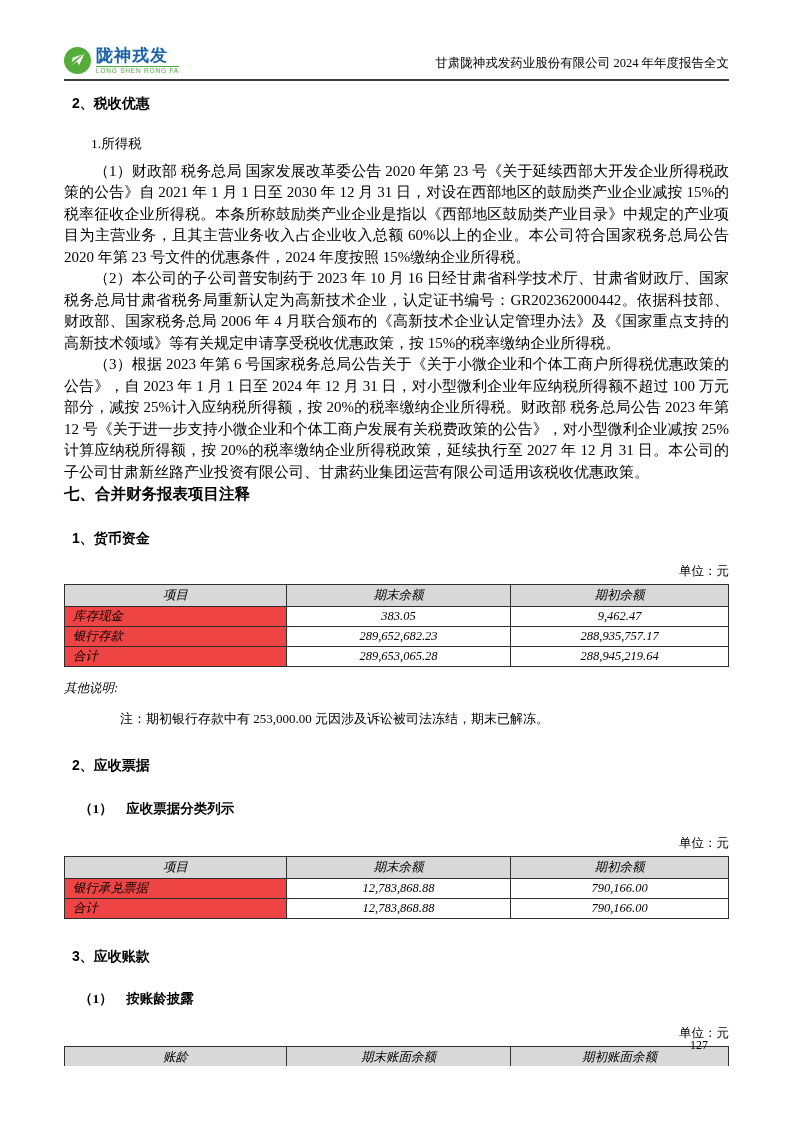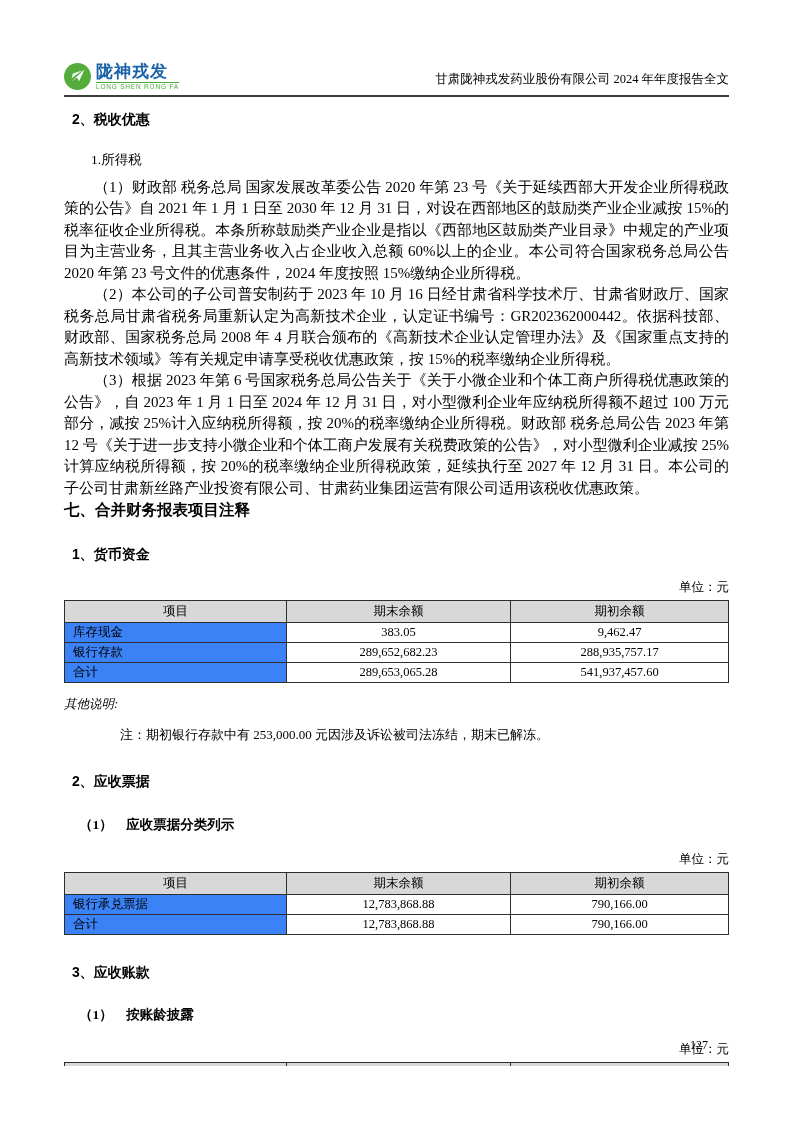--- a/index.html
+++ b/index.html
@@ -1,18 +1,18 @@
 <!DOCTYPE html>
 <html lang="zh"><head>
 <meta charset="utf-8">
 <style>
   html,body{margin:0;padding:0;background:#ffffff;}
   .page{
     width:793px;height:1066px;position:relative;margin:0 auto;
-    background:#fff;box-sizing:border-box;padding:16px 64px;overflow:hidden;
+    background:#fff;box-sizing:border-box;padding:0 64px;overflow:hidden;
     font-family:"Liberation Serif","DejaVu Serif",serif;color:#000;
   }
   
   .hdr{padding-top:47px;display:flex;justify-content:space-between;align-items:flex-end;}
   .logo{display:flex;align-items:center;gap:5px;}
   .logo svg{display:block;}
   .logo-txt{display:flex;flex-direction:column;line-height:1;}
   .logo-cn{font-family:"Liberation Sans","DejaVu Sans",sans-serif;font-weight:bold;
            font-size:17px;color:#1a63a9;letter-spacing:1px;}
   .logo-en{font-family:"Liberation Sans","DejaVu Sans",sans-serif;font-size:6.5px;
@@ -29,23 +29,23 @@
   
   .sub-plain{font-size:13.5px;margin:22px 0 8px 0;text-indent:2em;}
   .para{font-size:15px;line-height:21.5px;margin:0;text-align:justify;text-indent:2em;}
   .other-note{font-size:12.5px;margin:13px 0 0 0;font-style:italic;}
   .note{font-size:13px;margin:13px 0 0 0;padding-left:56px;}
   .unit{font-size:12.5px;text-align:right;margin-bottom:4px;}
   
   table.fin{width:100%;border-collapse:collapse;table-layout:fixed;font-size:12.5px;
             border:1.5px solid #2e2e2e;}
   table.fin th,table.fin td{border:1px solid #2e2e2e;height:20px;padding:0 8px;
-            overflow:hidden;white-space:nowrap;box-sizing:border-box;}
+            overflow:hidden;white-space:nowrap;box-sizing:border-box;font-style:italic;}
   table.fin th{background:#d8d8d8;font-weight:normal;text-align:center;height:22px;}
-  table.fin td.label{background:#3b82f6;text-align:left;}
+  table.fin td.label{background:#ef4444;text-align:left;}
   table.fin td.num{text-align:center;background:#fff;}
   
   .mt-sec1{margin-top:14px;}
   .mt-major{margin-top:1px;}
   .mt-cash{margin-top:25px;}
   .mt-unit1{margin-top:15px;}
   .mt-h2b{margin-top:29px;}
   .mt-h3{margin-top:25px;}
   .mt-unit2{margin-top:17px;}
   .mt-h2c{margin-top:29px;}
@@ -72,21 +72,21 @@
         <span class="logo-en">LONG SHEN RONG FA</span>
       </span>
     </div>
     <div class="doc-title">甘肃陇神戎发药业股份有限公司 2024 年年度报告全文</div>
   </div>
   <div class="rule"></div>
 
   <h2 class="h-sec mt-sec1">2、税收优惠</h2>
   <p class="sub-plain">1.所得税</p>
   <p class="para">（1）财政部 税务总局 国家发展改革委公告 2020 年第 23 号《关于延续西部大开发企业所得税政策的公告》自 2021 年 1 月 1 日至 2030 年 12 月 31 日，对设在西部地区的鼓励类产业企业减按 15%的税率征收企业所得税。本条所称鼓励类产业企业是指以《西部地区鼓励类产业目录》中规定的产业项目为主营业务，且其主营业务收入占企业收入总额 60%以上的企业。本公司符合国家税务总局公告 2020 年第 23 号文件的优惠条件，2024 年度按照 15%缴纳企业所得税。</p>
-  <p class="para">（2）本公司的子公司普安制药于 2023 年 10 月 16 日经甘肃省科学技术厅、甘肃省财政厅、国家税务总局甘肃省税务局重新认定为高新技术企业，认定证书编号：GR202362000442。依据科技部、财政部、国家税务总局 2008 年 4 月联合颁布的《高新技术企业认定管理办法》及《国家重点支持的高新技术领域》等有关规定申请享受税收优惠政策，按 15%的税率缴纳企业所得税。</p>
+  <p class="para">（2）本公司的子公司普安制药于 2023 年 10 月 16 日经甘肃省科学技术厅、甘肃省财政厅、国家税务总局甘肃省税务局重新认定为高新技术企业，认定证书编号：GR202362000442。依据科技部、财政部、国家税务总局 2006 年 4 月联合颁布的《高新技术企业认定管理办法》及《国家重点支持的高新技术领域》等有关规定申请享受税收优惠政策，按 15%的税率缴纳企业所得税。</p>
   <p class="para">（3）根据 2023 年第 6 号国家税务总局公告关于《关于小微企业和个体工商户所得税优惠政策的公告》，自 2023 年 1 月 1 日至 2024 年 12 月 31 日，对小型微利企业年应纳税所得额不超过 100 万元部分，减按 25%计入应纳税所得额，按 20%的税率缴纳企业所得税。财政部 税务总局公告 2023 年第 12 号《关于进一步支持小微企业和个体工商户发展有关税费政策的公告》，对小型微利企业减按 25%计算应纳税所得额，按 20%的税率缴纳企业所得税政策，延续执行至 2027 年 12 月 31 日。本公司的子公司甘肃新丝路产业投资有限公司、甘肃药业集团运营有限公司适用该税收优惠政策。</p>
 
   <h1 class="h-major mt-major">七、合并财务报表项目注释</h1>
 
   <h2 class="h-sec mt-cash">1、货币资金</h2>
   <div class="unit mt-unit1">单位：元</div>
   <table class="fin">
     <colgroup>
         <col style="width:33.4%">
         <col style="width:33.8%">
@@ -106,21 +106,21 @@
           <td class="num">9,462.47</td>
         </tr>
         <tr>
           <td class="label">银行存款</td>
           <td class="num">289,652,682.23</td>
           <td class="num">288,935,757.17</td>
         </tr>
         <tr>
           <td class="label">合计</td>
           <td class="num">289,653,065.28</td>
-          <td class="num">541,937,457.60</td>
+          <td class="num">288,945,219.64</td>
         </tr>
       </tbody>
   </table>
   <p class="other-note">其他说明:</p>
   <p class="note">注：期初银行存款中有 253,000.00 元因涉及诉讼被司法冻结，期末已解冻。</p>
 
   <h2 class="h-sec mt-h2b">2、应收票据</h2>
   <h3 class="h-sub mt-h3">（1）　应收票据分类列示</h3>
   <div class="unit mt-unit2">单位：元</div>
   <table class="fin">

